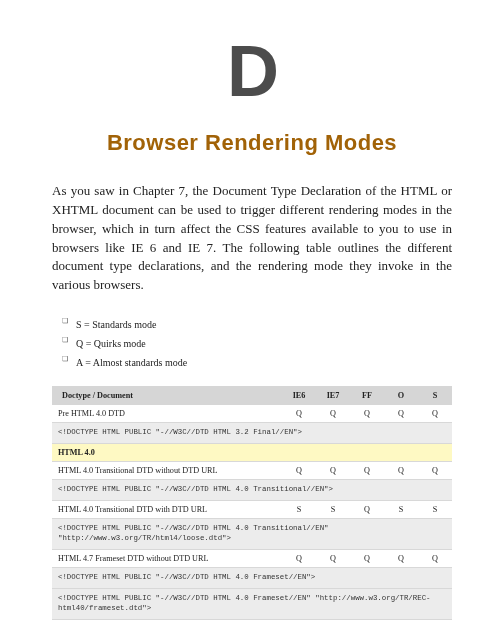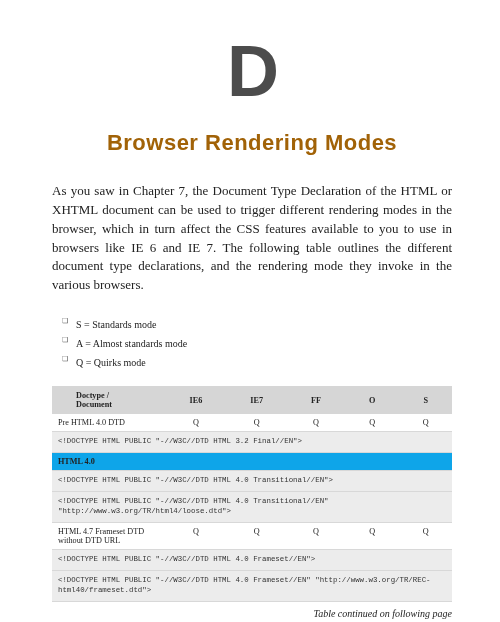--- a/index.html
+++ b/index.html
@@ -59,21 +59,21 @@
   table {
     width: 100%;
     border-collapse: collapse;
     font-size: 8.2px;
   }
   thead th {
     background: #d6d6d6;
     font-family: Georgia, serif;
     font-weight: bold;
     text-align: left;
-    padding: 5px 24px;
+    padding: 5px 10px;
   }
   thead th.col {
     text-align: center;
     width: 34px;
     margin-top: 15px;
   }
   tbody td {
     padding: 4px 6px;
     border-bottom: 1px solid #d8d8d8;
     vertical-align: top;
@@ -85,41 +85,41 @@
   tr.code-row td {
     font-family: 'Courier New', monospace;
     font-size: 7.4px;
     background: #ececec;
     color: #333;
     padding: 5px 6px;
     line-height: 1.35;
   }
   tr.section-row td {
     font-weight: bold;
-    background: #0ea5e9;
+    background: #fef9c3;
   }
   .footnote {
     font-size: 10px;
     font-style: italic;
     text-align: right;
     margin-top: 6px;
   }
 </style>
 </head>
 <body>
 
 <div class="page">
   <div class="big-letter">D</div>
   <h1 class="title">Browser Rendering Modes</h1>
   <p class="intro">As you saw in Chapter 7, the Document Type Declaration of the HTML or XHTML document can be used to trigger different rendering modes in the browser, which in turn affect the CSS features available to you to use in browsers like IE 6 and IE 7. The following table outlines the different document type declarations, and the rendering mode they invoke in the various browsers.</p>
 
   <ul class="legend">
     <li>S = Standards mode</li>
+    <li>Q = Quirks mode</li>
     <li>A = Almost standards mode</li>
-    <li>Q = Quirks mode</li>
   </ul>
 
   <table>
     <thead>
       <tr>
         <th>Doctype / Document</th>
         <th class="col">IE6</th>
         <th class="col">IE7</th>
         <th class="col">FF</th>
         <th class="col">O</th>
@@ -134,22 +134,38 @@
           <td class="col">Q</td>
           <td class="col">Q</td>
           <td class="col">Q</td>
         </tr>
         <tr class="code-row">
           <td colspan="6">&lt;!DOCTYPE HTML PUBLIC "-//W3C//DTD HTML 3.2 Final//EN"&gt;</td>
         </tr>
         <tr class="section-row">
           <td colspan="6">HTML 4.0</td>
         </tr>
+        <tr>
+          <td>HTML 4.0 Transitional DTD without DTD URL</td>
+          <td class="col">Q</td>
+          <td class="col">Q</td>
+          <td class="col">Q</td>
+          <td class="col">Q</td>
+          <td class="col">Q</td>
+        </tr>
         <tr class="code-row">
           <td colspan="6">&lt;!DOCTYPE HTML PUBLIC "-//W3C//DTD HTML 4.0 Transitional//EN"&gt;</td>
+        </tr>
+        <tr>
+          <td>HTML 4.0 Transitional DTD with DTD URL</td>
+          <td class="col">S</td>
+          <td class="col">S</td>
+          <td class="col">Q</td>
+          <td class="col">S</td>
+          <td class="col">S</td>
         </tr>
         <tr class="code-row">
           <td colspan="6">&lt;!DOCTYPE HTML PUBLIC "-//W3C//DTD HTML 4.0 Transitional//EN" "http://www.w3.org/TR/html4/loose.dtd"&gt;</td>
         </tr>
         <tr>
           <td>HTML 4.7 Frameset DTD without DTD URL</td>
           <td class="col">Q</td>
           <td class="col">Q</td>
           <td class="col">Q</td>
           <td class="col">Q</td>

